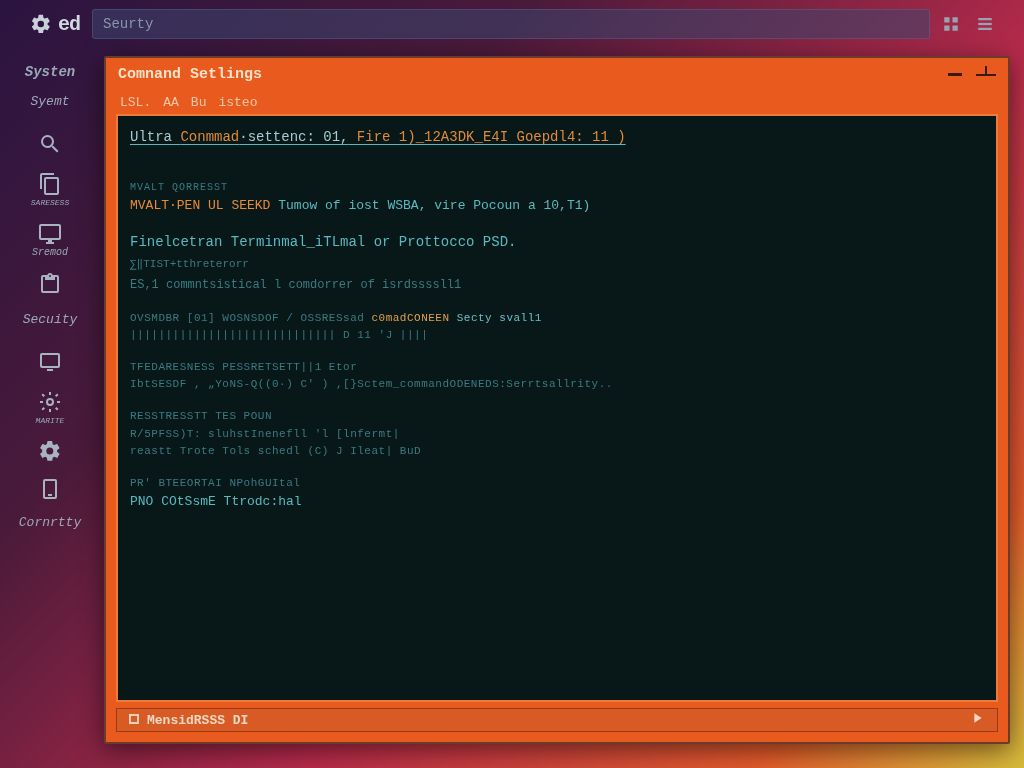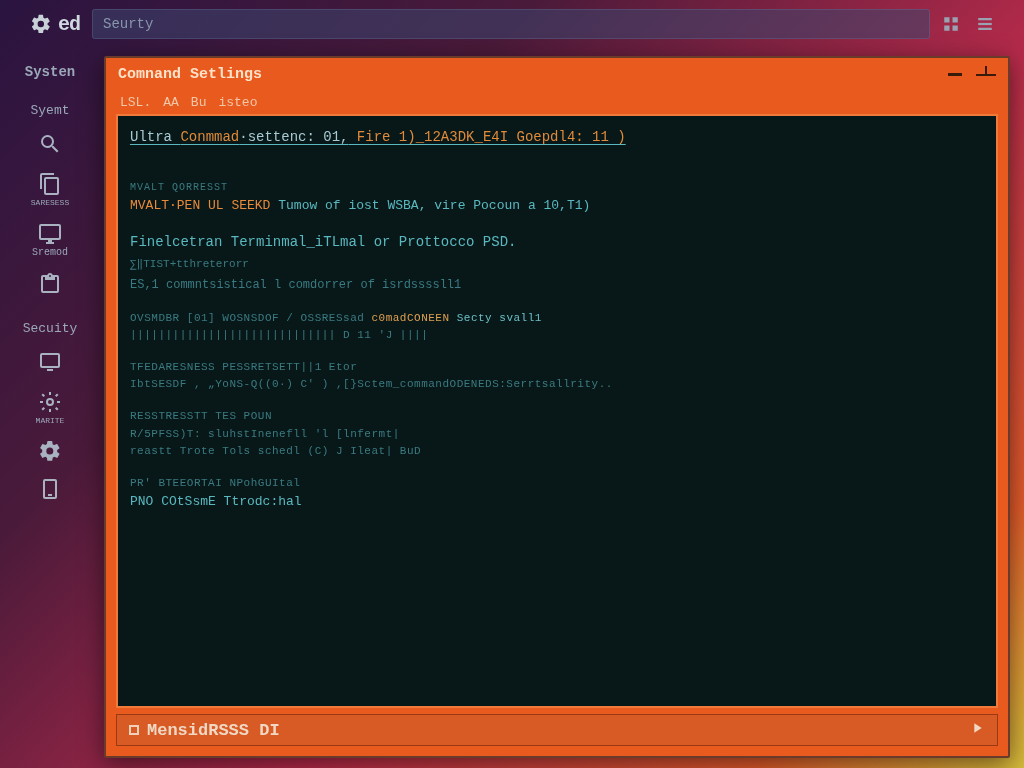--- a/index.html
+++ b/index.html
@@ -49,37 +49,38 @@
   .sidebar {
     width: 100px;
     display: flex; flex-direction: column;
     align-items: center;
     padding-top: 10px;
     gap: 2px;
     color: #a8b2c0;
   }
   .side-item {
     width: 90px; min-height: 36px;
-    display: flex; flex-direction: column; align-items: center; justify-content: flex-end;
+    display: flex; flex-direction: column; align-items: center; justify-content: flex-start;
     gap: 2px;
     font-size: 10px;
     padding: 6px 0;
     cursor: pointer;
+    font-style: italic;
   }
   .side-item.text-only { font-size: 13px; }
   .side-item svg { width: 24px; height: 24px; fill: #a8b2c0; }
   .side-item .lbl { color: #9aa8b8; }
 
   .side-item.first-label {
     font-size: 14px; color: #c0c8d4; font-weight: bold; min-height: 26px;
   }
 
   
   .content {
-    flex: 1; position: relative; padding: 8px 14px 10px 4px;
+    flex: 1; position: relative; padding: 8px 14px 24px 4px;
   }
 
   .term-window {
     width: 100%; height: 100%;
     background: #e85a1e;
     border: 2px solid #6a3a2a;
     box-shadow: 0 6px 24px rgba(0,0,0,0.5);
     display: flex; flex-direction: column;
     border-radius: 2px;
   }
@@ -134,26 +135,26 @@
   .term-body .blk { margin-bottom: 14px; }
   .term-body .lbl-sm { color: #5a8a92; font-size: 10px; letter-spacing: 1px; display:block; }
   .term-body .orange { color: #e88a3a; }
   .term-body .cyan { color: #5ab8c0; }
   .term-body .dim { color: #3a7a82; }
   .term-body .grid-row { color:#3a7a82; font-size:11px; letter-spacing:0.5px; }
   .term-body .grid-row .hl { color:#e0a050; }
   .term-body .grid-row .hl2 { color:#6ac0c8; }
 
   .term-status {
-    height: 32px; margin: 6px 10px 10px 10px;
+    height: 24px; margin: 6px 10px 10px 10px;
     background: #d85a24;
     border: 1px solid #9a3a14;
     display: flex; align-items: center; justify-content: space-between;
     padding: 0 12px;
-    color: #f0d8c4; font-size: 17px; font-weight: bold;
+    color: #f0d8c4; font-size: 13px; font-weight: bold;
   }
   .term-status .sq { width:10px; height:10px; border:2px solid #f0d0b8; margin-right:8px; display:inline-block; }
   .term-status .play svg { width: 16px; height: 16px; fill: #f0d8c4; }
 </style>
 </head>
 <body>
 
 <div class="topbar">
   <div class="brand">
     <svg viewBox="0 0 24 24">
@@ -233,20 +234,23 @@
       <svg viewBox="0 0 24 24">
           <path d="M19.14,12.94a7,7,0,0,0,.05-.94,7,7,0,0,0-.05-.94l2.11-1.65a.5.5,0,0,0,.12-.64l-2-3.46a.5.5,0,0,0-.61-.22l-2.49,1a7,7,0,0,0-1.62-.94l-.38-2.65A.5.5,0,0,0,13.8,2H9.8a.5.5,0,0,0-.49.42L8.93,5.07a7,7,0,0,0-1.62.94l-2.49-1a.5.5,0,0,0-.61.22l-2,3.46a.5.5,0,0,0,.12.64L4.44,11a7,7,0,0,0-.5.94,7,7,0,0,0,.5.94L2.33,14.53a.5.5,0,0,0-.12.64l2,3.46a.5.5,0,0,0,.61.22l2.49-1a7,7,0,0,0,1.62.94l.38,2.65a.5.5,0,0,0,.49.42h4a.5.5,0,0,0,.49-.42l.38-2.65a7,7,0,0,0,1.62-.94l2.49,1a.5.5,0,0,0,.61-.22l2-3.46a.5.5,0,0,0-.12-.64ZM11.8,15.5A3.5,3.5,0,1,1,15.3,12,3.5,3.5,0,0,1,11.8,15.5Z"></path>
         </svg>
     </div>
     <div class="side-item">
       <svg viewBox="0 0 24 24">
           <rect x="6" y="3" width="12" height="18" rx="1" fill="none" stroke="#a8b2c0" stroke-width="2"></rect>
           <rect x="10" y="17" width="4" height="2"></rect>
         </svg>
     </div>
+    <div class="side-item text-only">
+      <span class="lbl">Cornrtty</span>
+    </div>
   </div>
 
   <div class="content">
     <div class="term-window">
       <div class="term-titlebar">
         <span>Comnand Setlings</span>
         <div class="win-ctrls">
           <span class="min"></span>
           <span class="tree"></span>
         </div>

